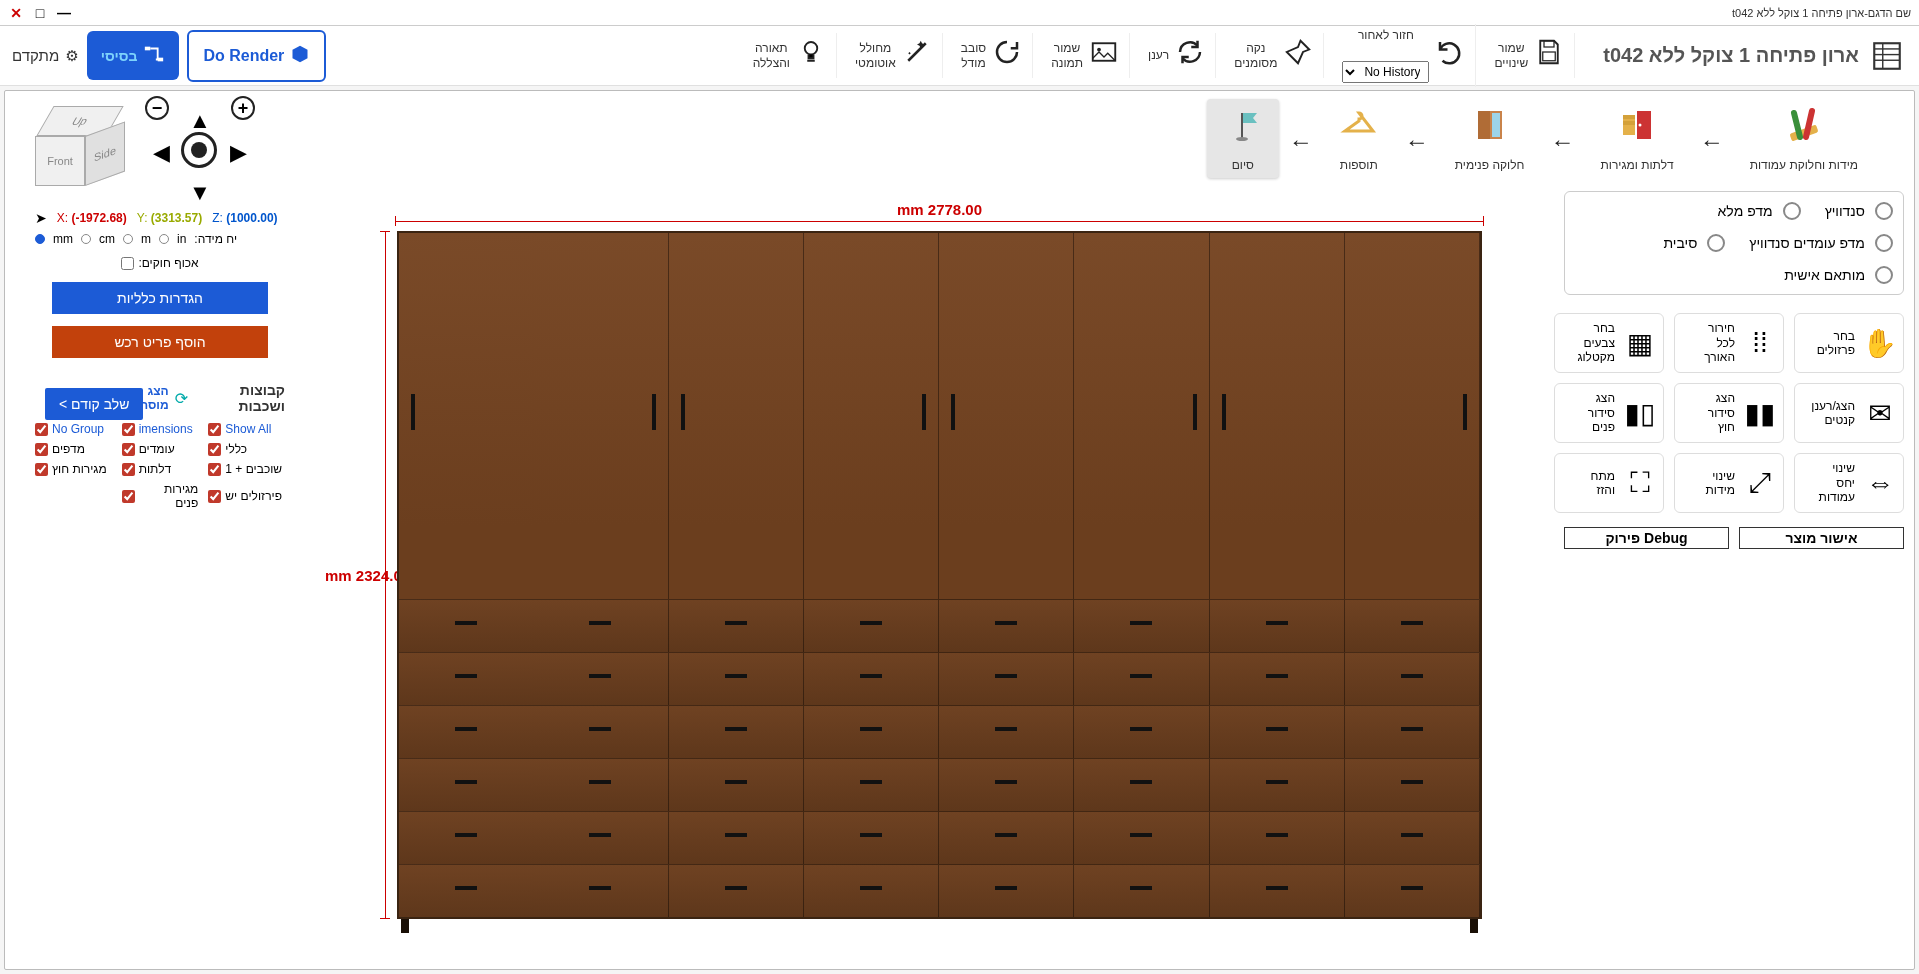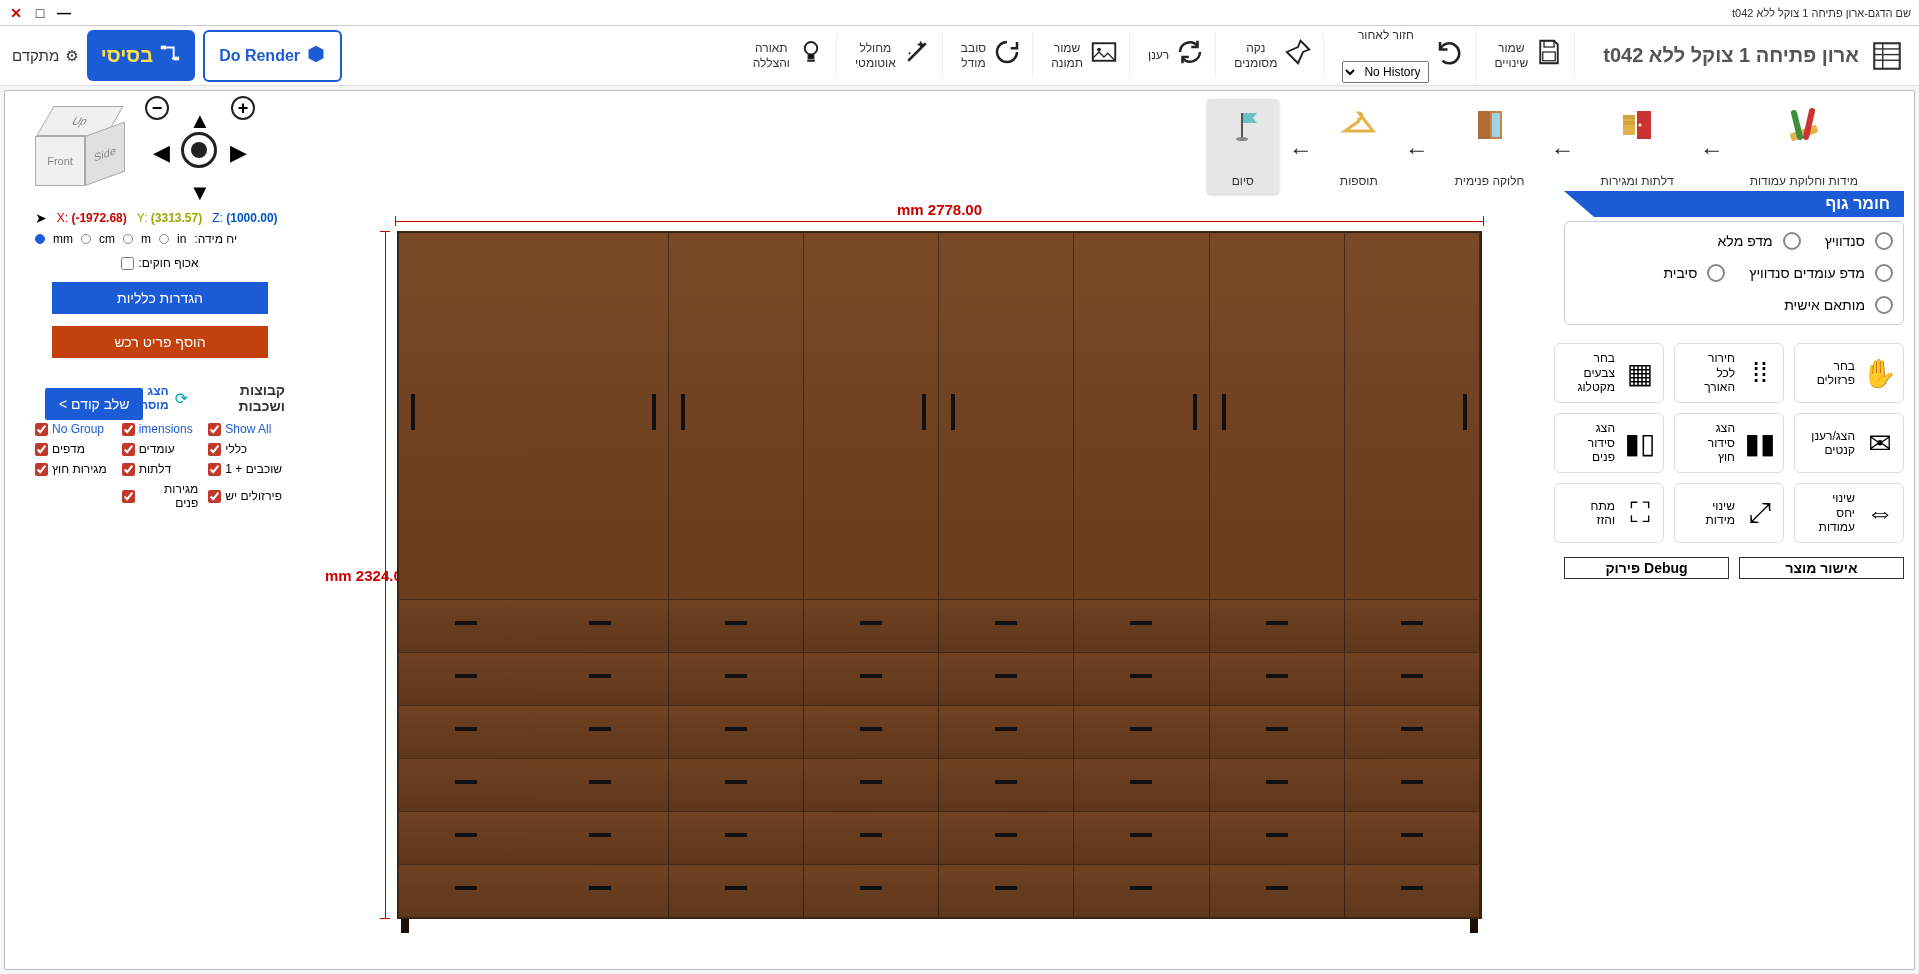--- a/index.html
+++ b/index.html
@@ -15,29 +15,29 @@
 
 .toolbar { direction: rtl; display: flex; align-items: center; height: 60px; background: #fff; border-bottom: 1px solid #e0e0e0; padding: 0 12px; gap: 8px; }
 .toolbar-icon { width: 40px; height: 40px; display: flex; align-items: center; justify-content: center; font-size: 28px; }
 .page-title { font-size: 20px; font-weight: bold; color: #555; margin-left: 20px; }
 .tool-btn { display: flex; flex-direction: row; align-items: center; gap: 6px; padding: 4px 10px; cursor: pointer; border-right: 1px solid #eee; }
 .tool-btn .icon { font-size: 30px; color: #444; }
 .tool-btn .lbl { font-size: 12px; color: #333; text-align: center; line-height: 1.2; }
 .history-select { font-size: 12px; padding: 2px 4px; }
 .spacer { flex: 1; }
 .do-render { background: #fff; border: 2px solid #1c5bd6; color: #1c5bd6; font-weight: bold; padding: 12px 14px; border-radius: 6px; cursor: pointer; display: flex; align-items: center; gap: 6px; font-size: 16px; }
-.basic-btn { background: #1c5bd6; color: #fde047; border: none; padding: 12px 14px; border-radius: 6px; cursor: pointer; display: flex; align-items: center; gap: 6px; font-size: 20px; font-weight: bold; }
+.basic-btn { background: #1c5bd6; color: #7dd3fc; border: none; padding: 12px 14px; border-radius: 6px; cursor: pointer; display: flex; align-items: center; gap: 6px; font-size: 14px; font-weight: bold; }
 .adv-btn { background: transparent; border: none; color: #333; cursor: pointer; display: flex; align-items: center; gap: 6px; font-size: 15px; }
 
 
 .main { position: absolute; top: 86px; left: 0; right: 0; bottom: 0; background: #fff; border: 1px solid #bbb; margin: 4px; border-radius: 2px; }
 
 
 .steps { direction: rtl; display: flex; align-items: center; gap: 10px; padding: 8px 40px; }
-.step { display: flex; flex-direction: column; align-items: center; gap: 20px; padding: 6px 16px; cursor: pointer; border-radius: 4px; }
+.step { display: flex; flex-direction: column; align-items: center; gap: 4px; padding: 6px 16px; cursor: pointer; border-radius: 4px; }
 .step.active { background: #e6e6e6; box-shadow: 0 1px 3px rgba(0,0,0,0.2); }
 .step .sicon { font-size: 36px; }
 .step .slbl { font-size: 12px; color: #333; }
 .step-arrow { font-size: 24px; color: #222; font-weight: bold; }
 
 
 .right-panel { position: absolute; right: 10px; top: 100px; width: 340px; }
 .angled-header { background: #1c5bd6; color: #fff; padding: 4px 14px; font-weight: bold; font-size: 16px; position: relative; clip-path: polygon(0 0, 100% 0, 100% 100%, 30px 100%); margin-bottom: 4px; }
 .radio-box { border: 1px solid #ccc; border-radius: 6px; padding: 10px; display: flex; flex-wrap: wrap; gap: 14px 24px; background: #fff; }
 .radio-item { display: flex; align-items: center; gap: 10px; font-size: 14px; }
@@ -323,21 +323,20 @@
             <rect x="18" y="8" width="2" height="26" fill="#555"></rect>
             <path d="M20 8h14l-4 5 4 5H20z" fill="#6ac0c0"></path>
             <ellipse cx="19" cy="34" rx="6" ry="2" fill="#888"></ellipse>
           </svg>
       </span>
       <span class="slbl">סיום</span>
     </div>
   </div>
 
   <div class="right-panel">
-    <div class="angled-header">חומר גוף</div>
     <div class="radio-box">
       <label class="radio-item">
           <span class="radio-circle"></span>
           <span>סנדוויץ</span>
         </label>
       <label class="radio-item">
           <span class="radio-circle"></span>
           <span>מדפ מלא</span>
         </label>
       <label class="radio-item">

